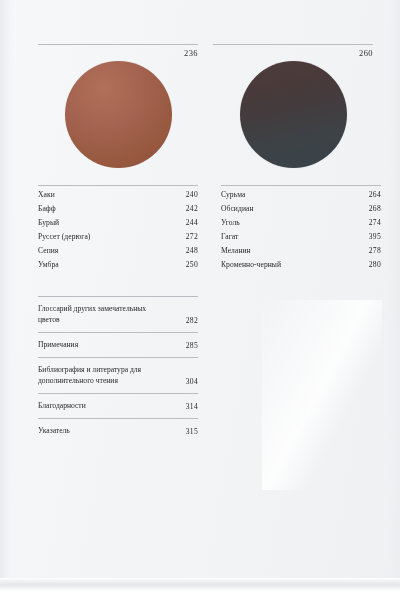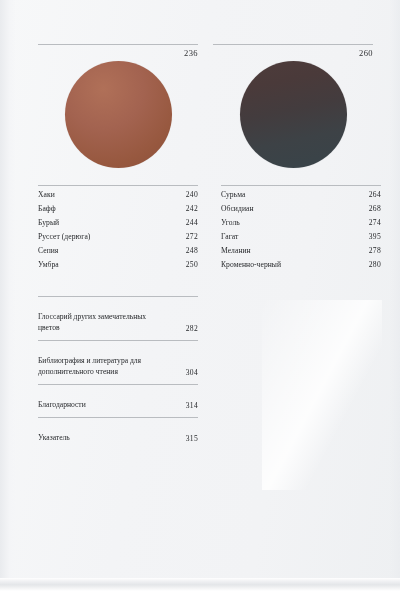--- a/index.html
+++ b/index.html
@@ -149,21 +149,21 @@
     font-family: Liberation Serif, serif;
   }
 
   
   .backmatter {
     margin-top: 26px;
     width: 160px;
   }
   .bm-item {
     border-top: 1px solid #b9bcc0;
-    padding-top: 14px;
+    padding-top: 6px;
     padding-bottom: 7px;
     display: flex;
     justify-content: space-between;
     align-items: flex-end;
     font-size: 7.6px;
     color: #26282b;
   }
   .bm-title {
     line-height: 1.45;
     max-width: 122px;
@@ -265,20 +265,24 @@
       </div>
 
     </div>
 
     <div class="backmatter">
       <div class="bm-item">
         <span class="bm-title">Глоссарий других замечательных цветов</span>
         <span class="bm-page">282</span>
       </div>
       <div class="bm-item">
+        <span class="bm-title">Примечания</span>
+        <span class="bm-page">285</span>
+      </div>
+      <div class="bm-item">
         <span class="bm-title">Библиография и литература для дополнительного чтения</span>
         <span class="bm-page">304</span>
       </div>
       <div class="bm-item">
         <span class="bm-title">Благодарности</span>
         <span class="bm-page">314</span>
       </div>
       <div class="bm-item">
         <span class="bm-title">Указатель</span>
         <span class="bm-page">315</span>

